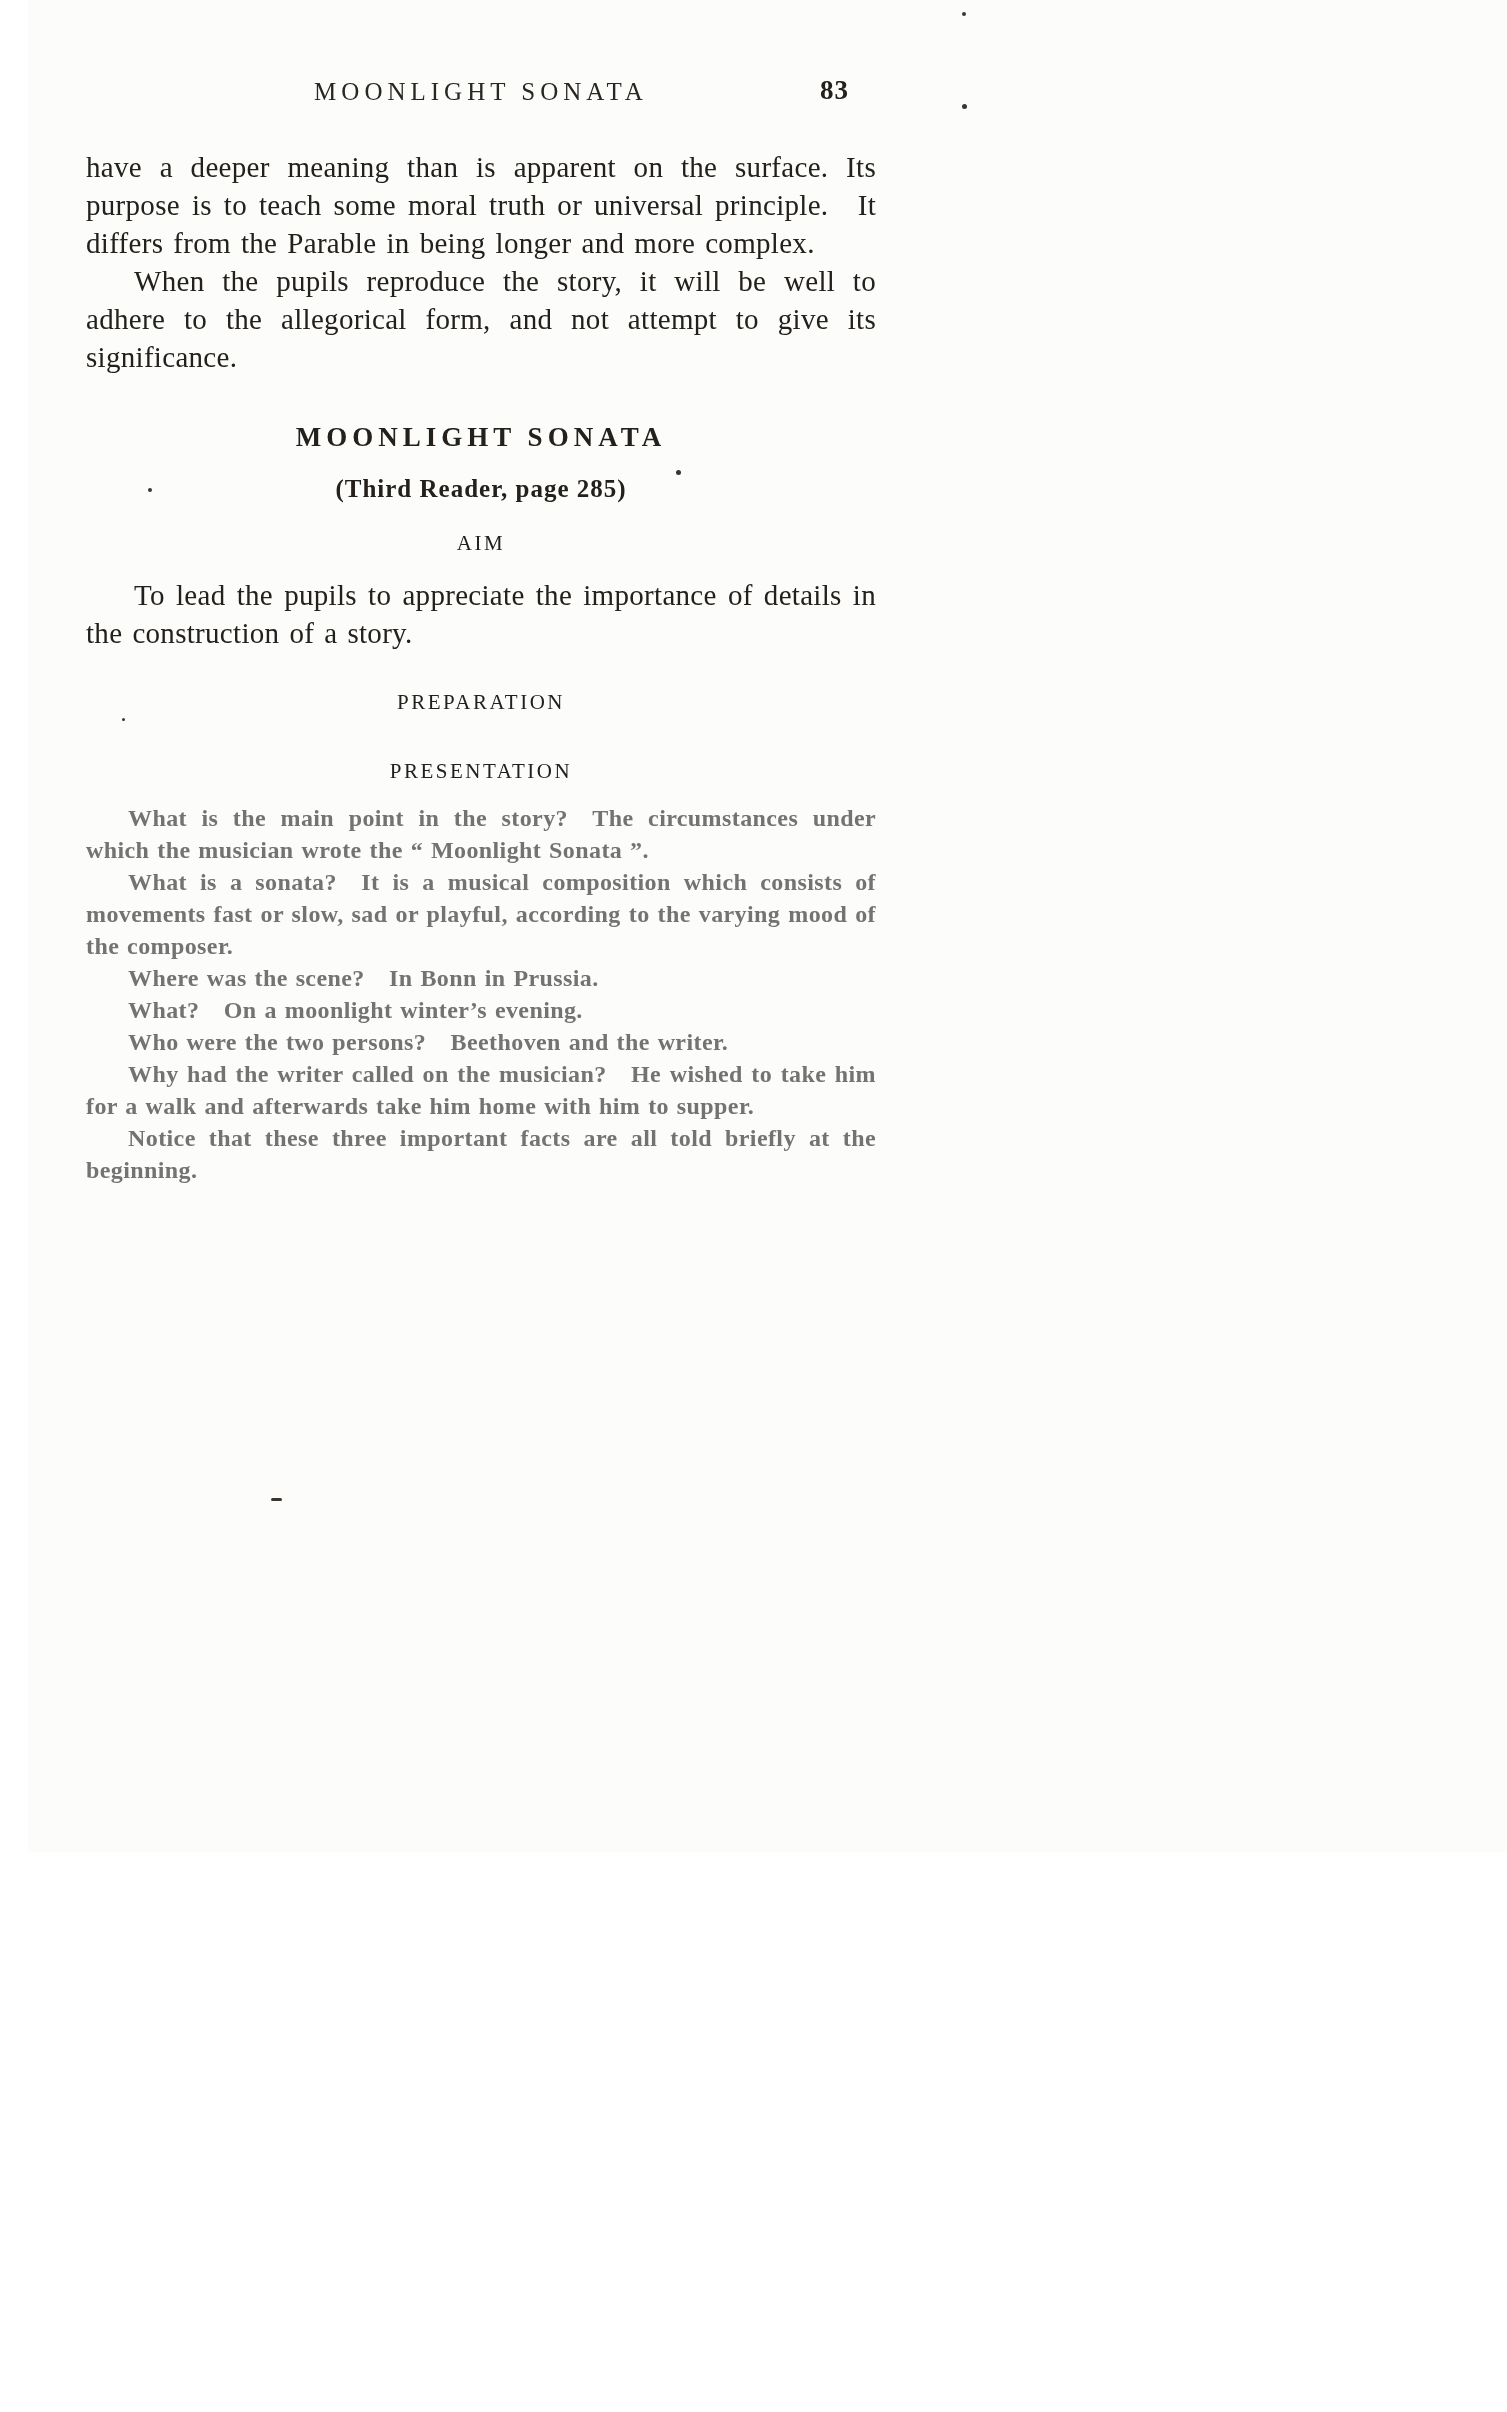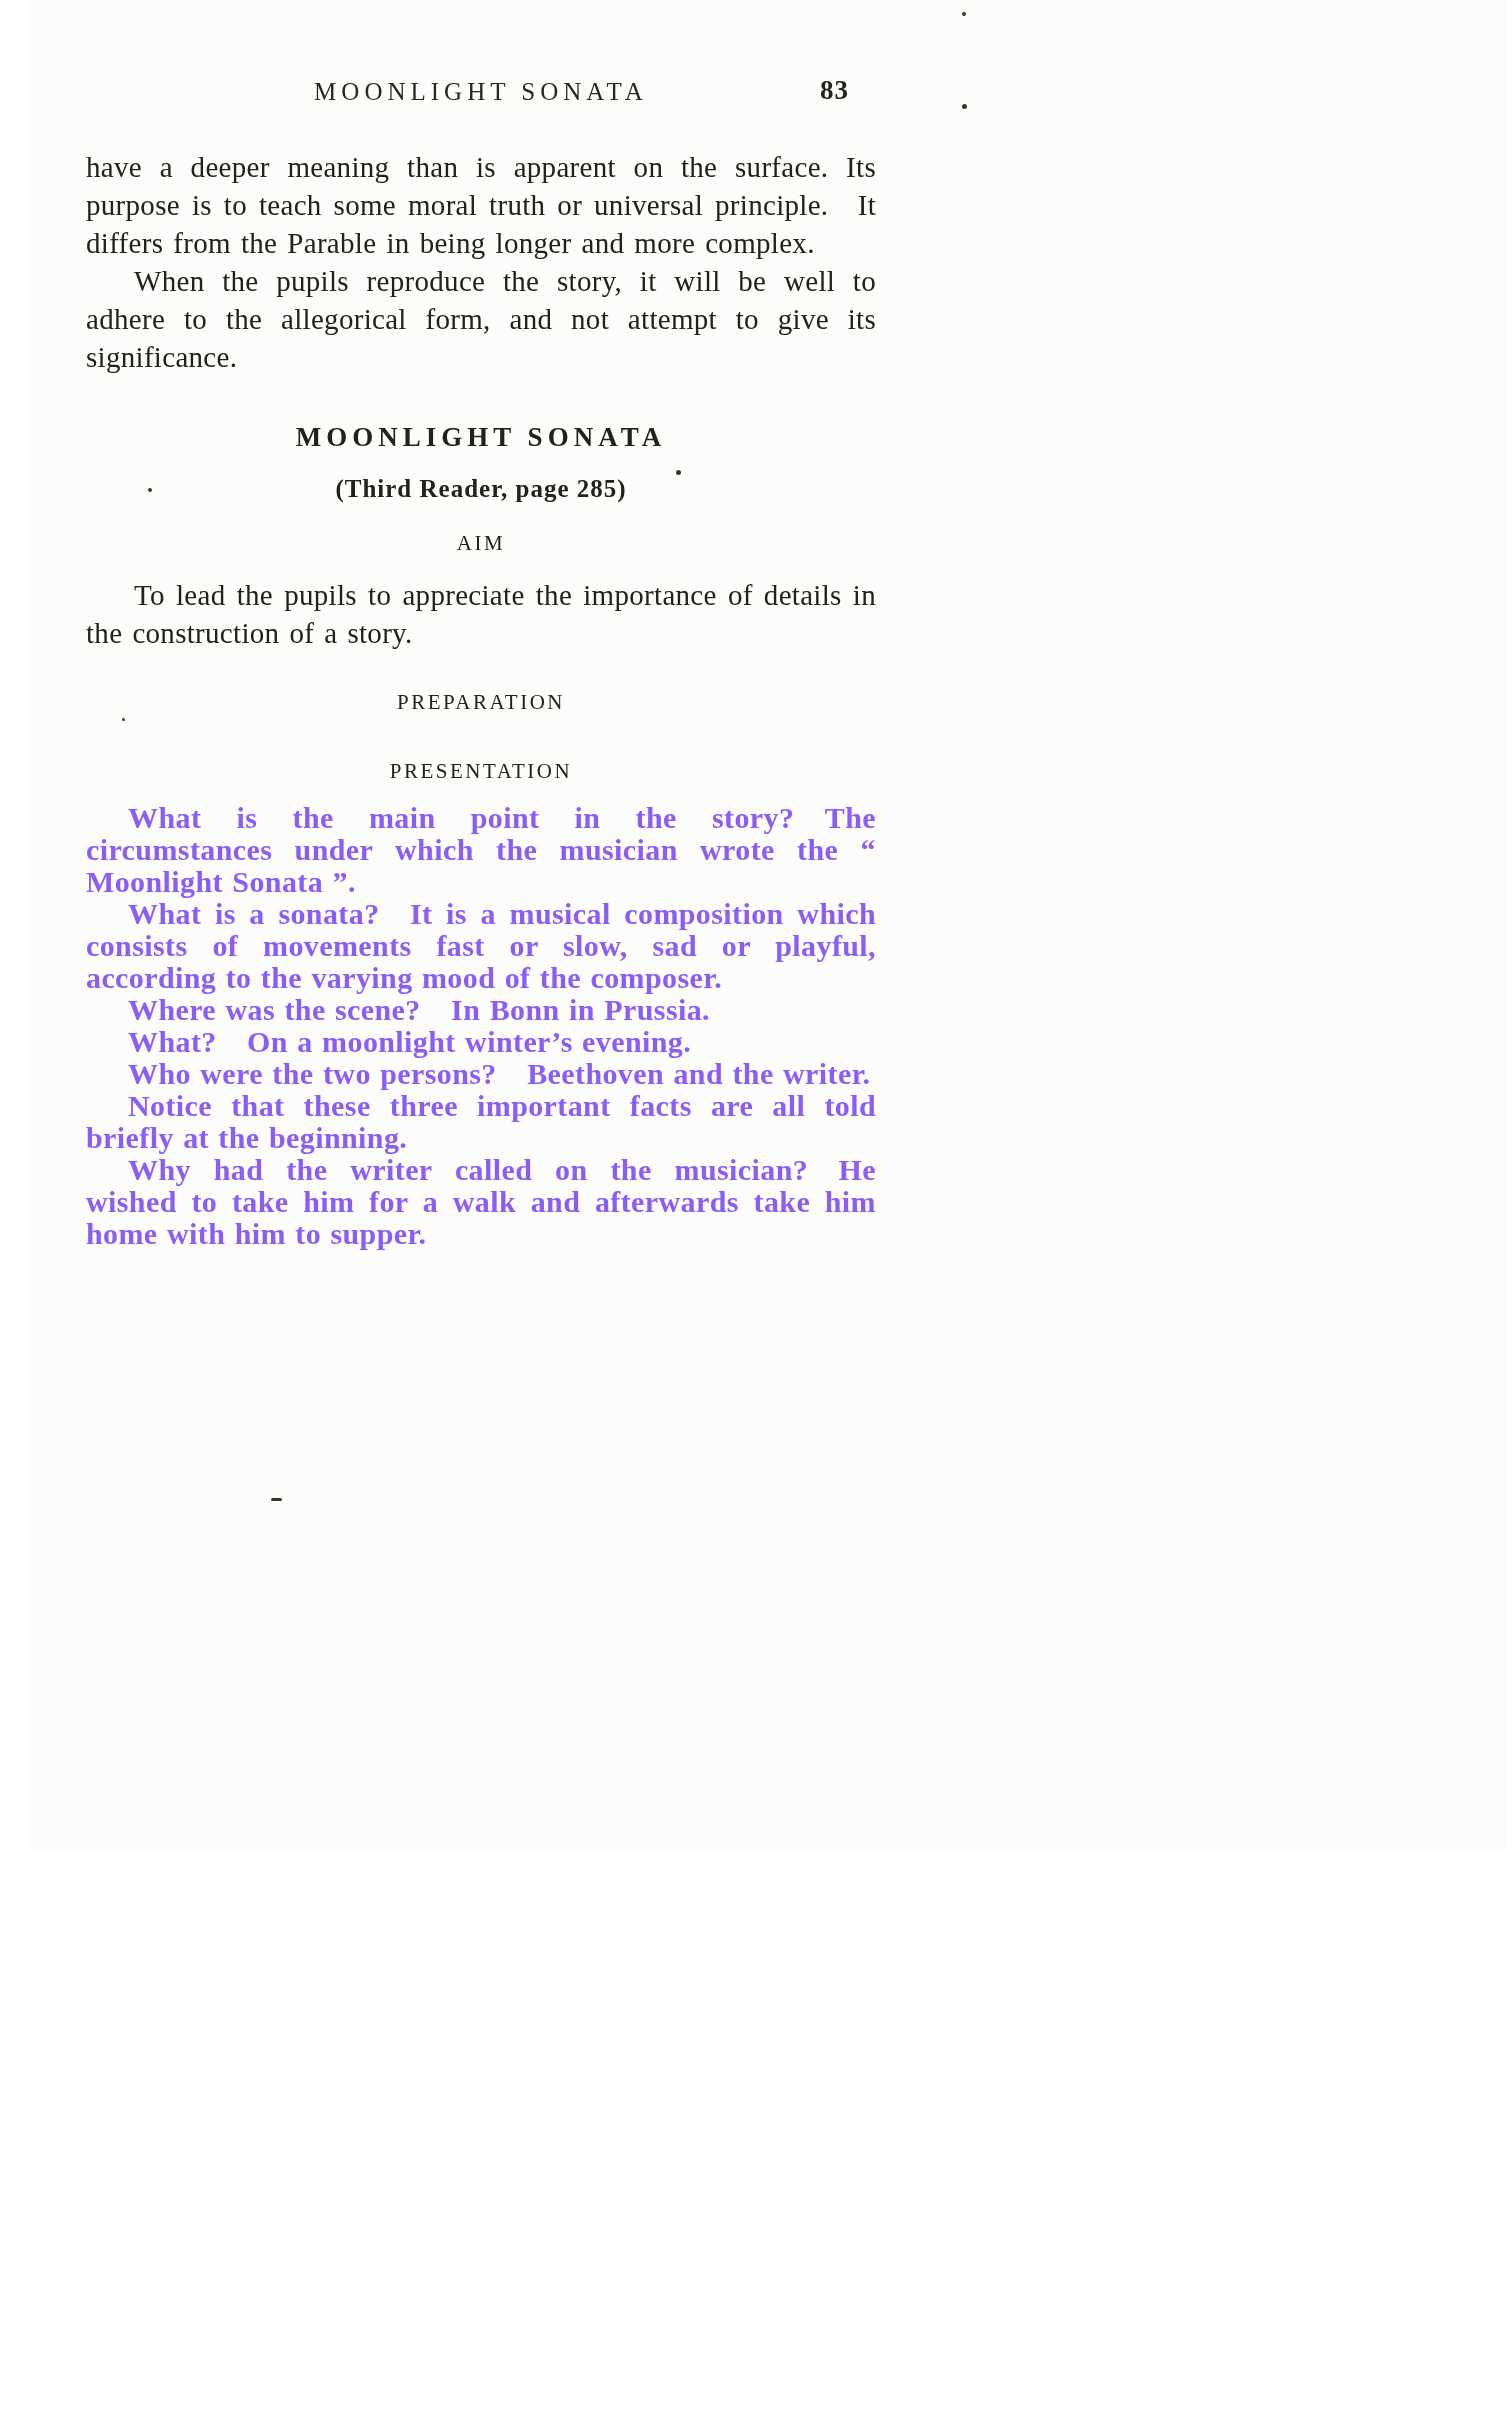--- a/index.html
+++ b/index.html
@@ -80,28 +80,28 @@
   }
   .aim-heading  { margin-top:28px; }
   .aim-text     { margin-top:20px; }
   .prep-heading { margin-top:38px; }
   .prep-text    { margin-top:20px; }
   .pres-heading { margin-top:44px; }
 
   
   .qa-text {
     margin-top:18px;
-    font-size:30px;
+    font-size:24px;
     line-height:32px;
     font-weight:700;
     letter-spacing:0.4px;
     word-spacing:1.5px;
     text-align:justify;
     text-align-last:left;
-    color:#8b5cf6;
+    color:#737373;
   }
   .qa-text p { text-indent:42px; }
 
   
   .speck {
     position:absolute;
     background:#3a362f;
     border-radius:50%;
   }
   .speck-dash { border-radius:2px; }
@@ -134,22 +134,22 @@
 
 
     <h3 class="small-heading pres-heading">PRESENTATION</h3>
 
     <div class="qa-text">
       <p>What is the main point in the story? The circumstances under which the musician wrote the “ Moonlight Sonata ”.</p>
       <p>What is a sonata? It is a musical composition which consists of movements fast or slow, sad or playful, according to the varying mood of the composer.</p>
       <p>Where was the scene? In Bonn in Prussia.</p>
       <p>What? On a moonlight winter’s evening.</p>
       <p>Who were the two persons? Beethoven and the writer.</p>
+      <p>Why had the writer called on the musician? He wished to take him for a walk and afterwards take him home with him to supper.</p>
       <p>Notice that these three important facts are all told briefly at the beginning.</p>
-      <p>Why had the writer called on the musician? He wished to take him for a walk and afterwards take him home with him to supper.</p>
     </div>
 
   </div>
 
   <div class="speck" style="left:934px; top:12px;  width:4px; height:4px;"></div>
   <div class="speck" style="left:934px; top:104px; width:5px; height:5px;"></div>
   <div class="speck" style="left:648px; top:470px; width:5px; height:5px;"></div>
   <div class="speck" style="left:120px; top:488px; width:4px; height:4px;"></div>
   <div class="speck" style="left:94px;  top:718px; width:3px; height:3px;"></div>
   <div class="speck speck-dash" style="left:243px; top:1498px; width:11px; height:3px;"></div>

